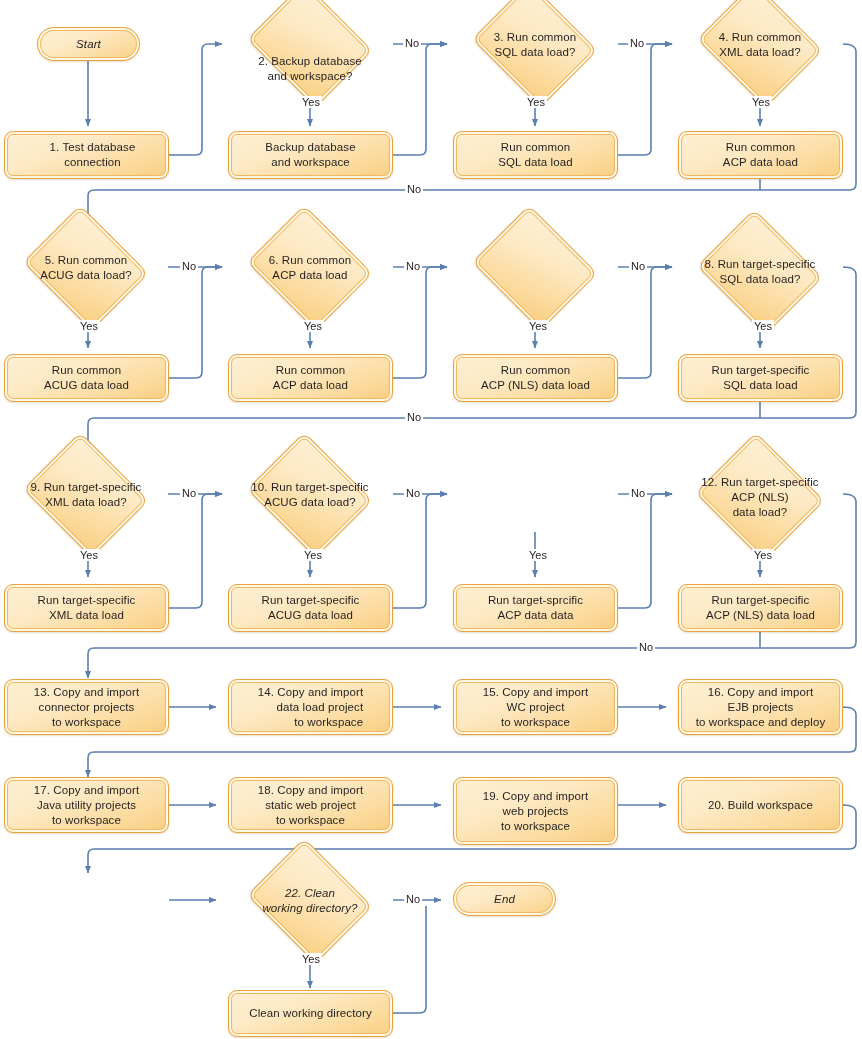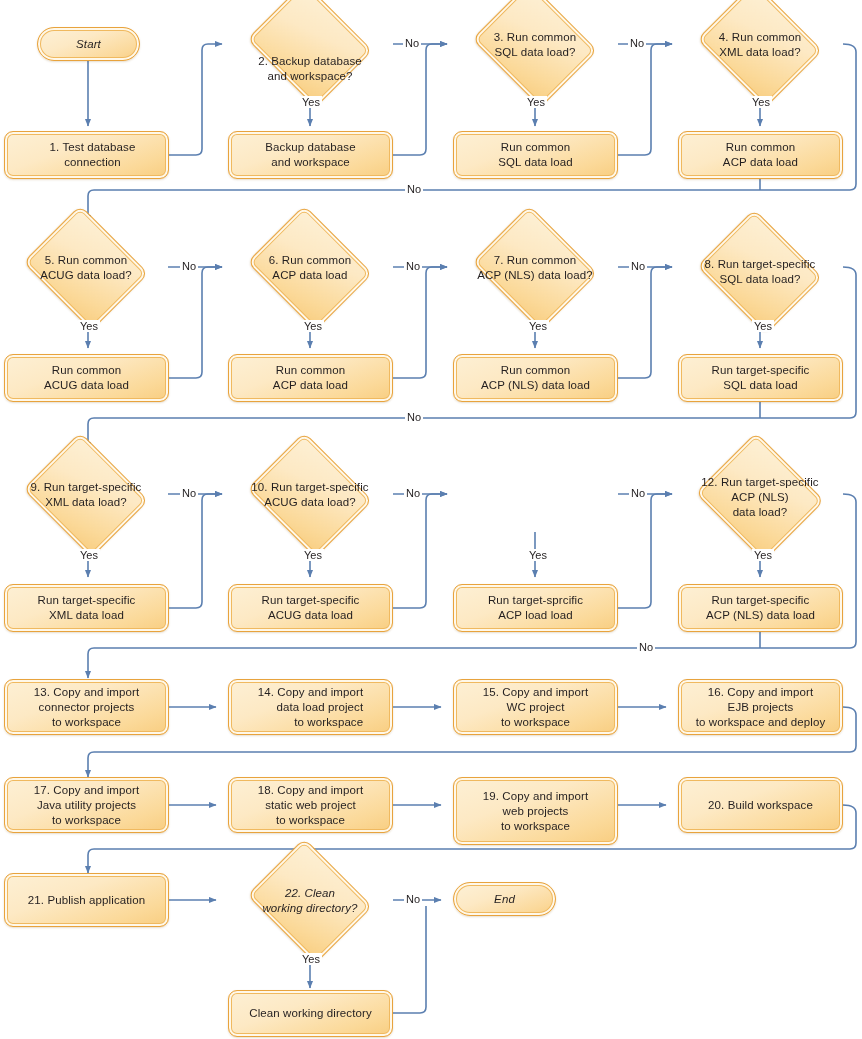--- a/index.html
+++ b/index.html
@@ -184,22 +184,20 @@
   </div>
   <div class="node proc" style="left:228px;top:354px;width:165px;height:48px;">
     <span class="txt">Run common
 ACP data load</span>
   </div>
 
   <div class="node dec" style="left:453px;top:228px;width:164px;height:79px;">
     <span class="shape">
         <i class="proc"></i>
       </span>
-    <span class="txt">7. Run common
-ACP (NLS) data load?</span>
   </div>
   <div class="node proc" style="left:453px;top:354px;width:165px;height:48px;">
     <span class="txt">Run common
 ACP (NLS) data load</span>
   </div>
 
   <div class="node dec" style="left:678px;top:232px;width:164px;height:79px;">
     <span class="shape">
         <i class="proc"></i>
       </span>
@@ -230,21 +228,21 @@
     <span class="txt">10. Run target-specific
 ACUG data load?</span>
   </div>
   <div class="node proc" style="left:228px;top:584px;width:165px;height:48px;">
     <span class="txt">Run target-specific
 ACUG data load</span>
   </div>
 
   <div class="node proc" style="left:453px;top:584px;width:165px;height:48px;">
     <span class="txt">Run target-sprcific
-ACP load load</span>
+ACP data data</span>
   </div>
 
   <div class="node dec" style="left:678px;top:455px;width:164px;height:84px;">
     <span class="shape">
         <i class="proc"></i>
       </span>
     <span class="txt">12. Run target-specific
 ACP (NLS)
 data load?</span>
   </div>
@@ -286,23 +284,20 @@
   </div>
   <div class="node proc" style="left:453px;top:777px;width:165px;height:68px;">
     <span class="txt">19. Copy and import
 web projects
 to workspace</span>
   </div>
   <div class="node proc" style="left:678px;top:777px;width:165px;height:56px;">
     <span class="txt">20. Build workspace</span>
   </div>
 
-  <div class="node proc" style="left:4px;top:873px;width:165px;height:54px;">
-    <span class="txt">21. Publish application</span>
-  </div>
   <div class="node dec" style="left:228px;top:861px;width:164px;height:79px;font-style:italic;">
     <span class="shape">
         <i class="proc"></i>
       </span>
     <span class="txt">22. Clean
 working directory?</span>
   </div>
   <div class="node proc" style="left:228px;top:990px;width:165px;height:47px;">
     <span class="txt">Clean working directory</span>
   </div>

